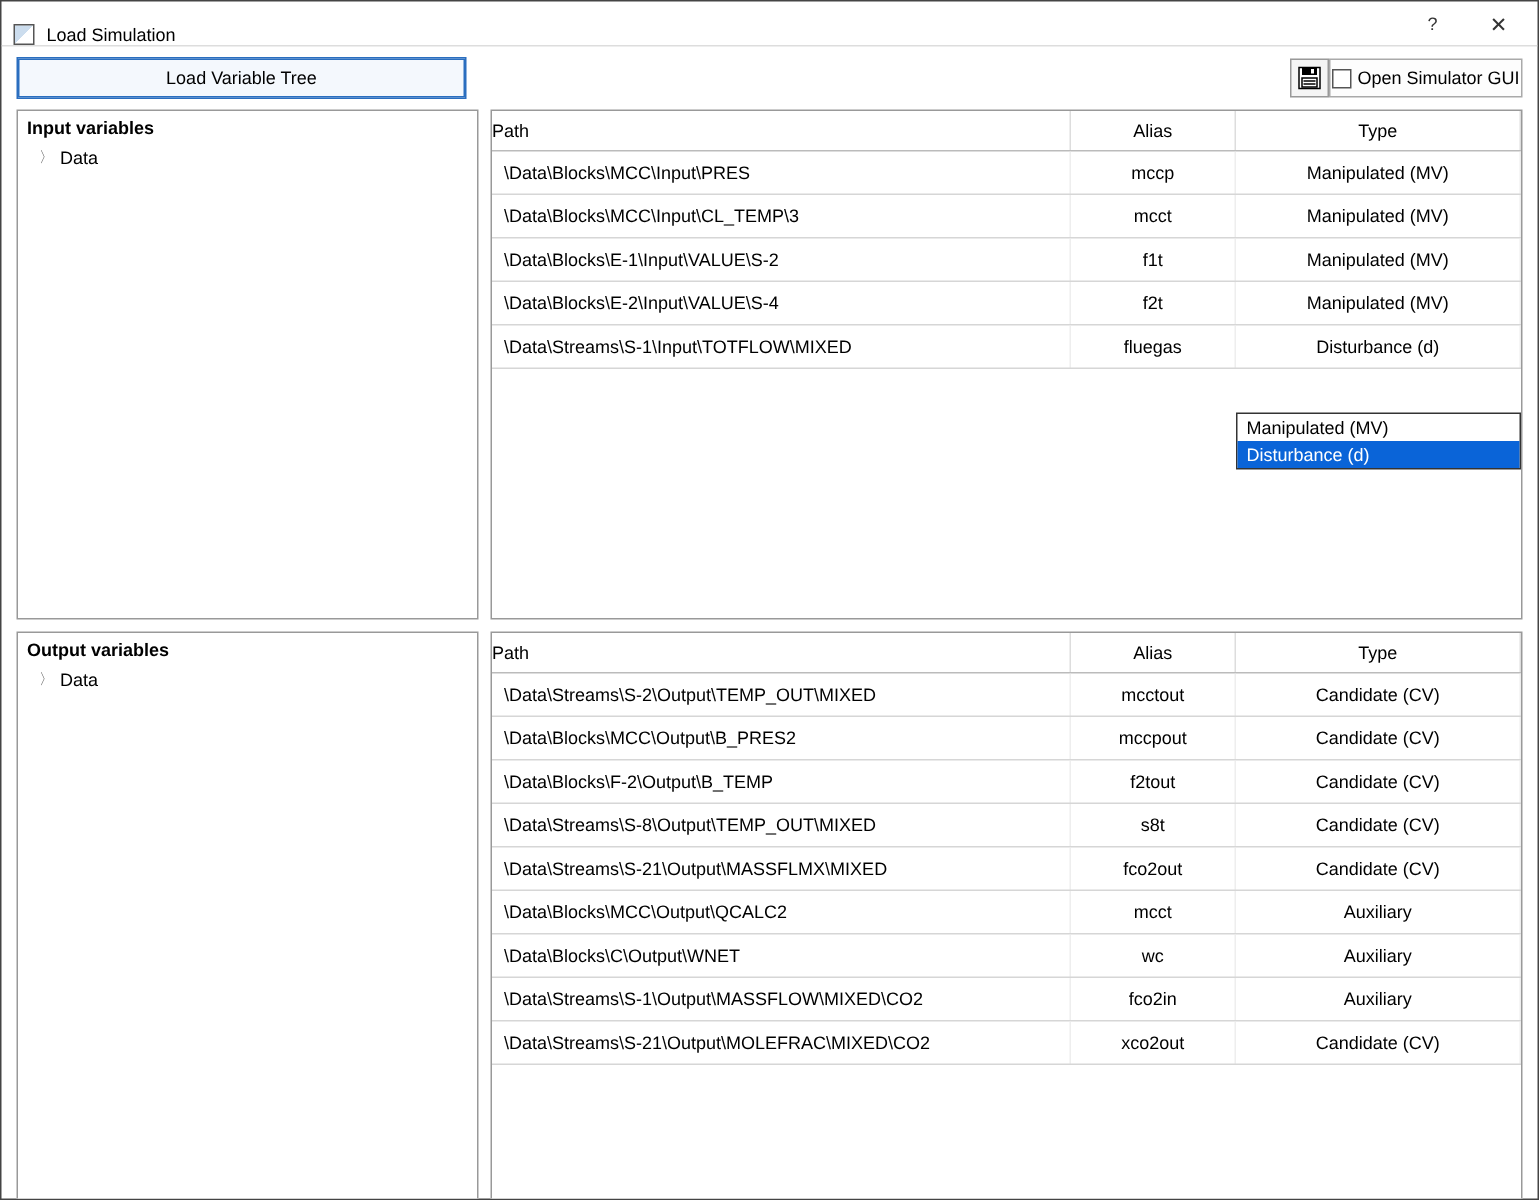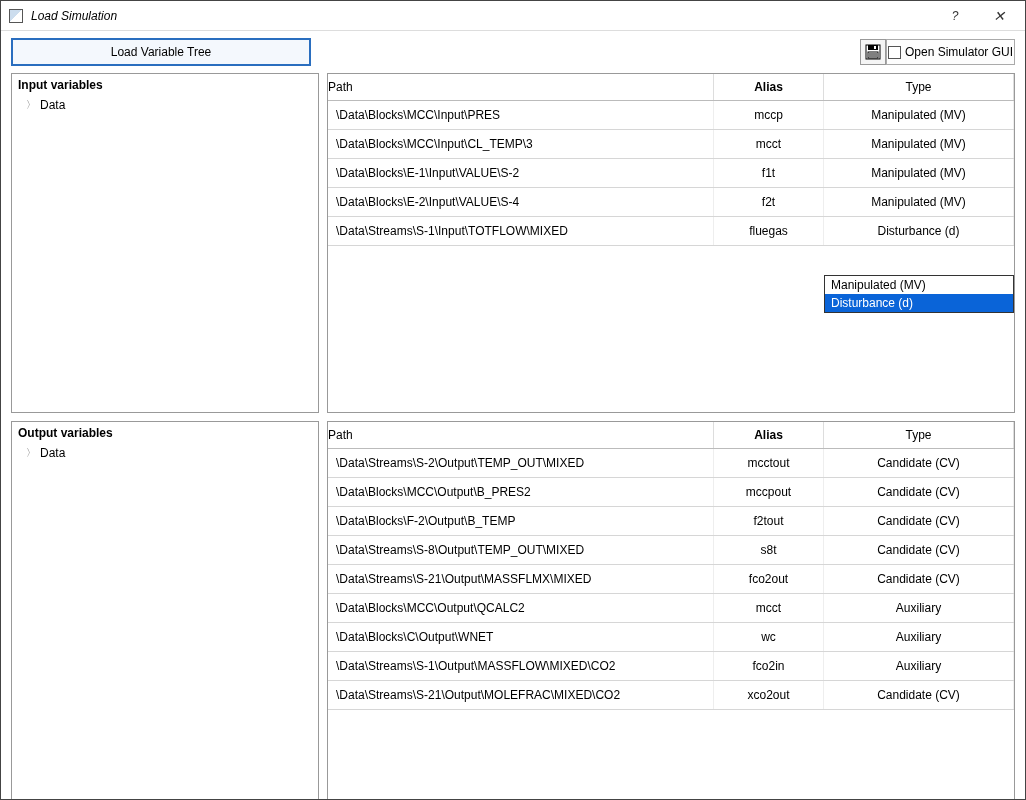--- a/index.html
+++ b/index.html
@@ -1,19 +1,19 @@
 <!DOCTYPE html>
 <html><head>
 <meta charset="utf-8">
 <style>
   * { box-sizing: border-box; margin: 0; padding: 0; font-family: "Segoe UI", Tahoma, sans-serif; font-size: 12px; }
   body { background: #fff; width: 1026px; height: 800px; border: 1px solid #444; overflow: hidden; }
 
   
-  .titlebar { height: 30px; display: flex; align-items: center; padding: 0 4px 0 8px; border-bottom: 1px solid #ddd; font-style: italic; }
+  .titlebar { height: 30px; display: flex; align-items: flex-end; padding: 0 4px 0 8px; border-bottom: 1px solid #ddd; }
   .app-icon { width: 14px; height: 14px; border: 1px solid #555; background: linear-gradient(135deg,#cde 50%,#fff 50%); margin-right: 8px; }
   .title-text { flex: 1; }
   .win-btn { width: 44px; height: 28px; display: flex; align-items: center; justify-content: center; color: #333; }
   .close-x { font-size: 14px; }
 
   
   .toolbar { height: 42px; display: flex; align-items: center; padding: 6px 10px; gap: 0; }
   .load-btn { flex: 0 0 300px; height: 28px; background: #f4f8fd; border: 1px solid #2a6ebf; outline: 1px solid #2a6ebf; outline-offset: -2px; display: flex; align-items: center; justify-content: center; }
   .spacer { flex: 1; }
   .save-btn { width: 26px; height: 26px; border: 1px solid #999; background: #f5f5f5; display: flex; align-items: center; justify-content: center; }
@@ -26,21 +26,21 @@
   .panel-title { font-weight: bold; padding: 4px 6px; }
   .tree-item { padding: 2px 6px 2px 14px; display: flex; align-items: center; gap: 4px; }
   .chevron { font-size: 10px; color: #666; }
 
   
   table { width: 100%; border-collapse: collapse; }
   th { background: #fff; border-bottom: 1px solid #bbb; border-right: 1px solid #ddd; font-weight: 400; text-align: center; height: 26px; }
   td { border-bottom: 1px solid #d6d6d6; border-right: 1px solid #eee; height: 29px; padding: 0 8px; }
   thead th:first-child, tbody td:first-child { text-align: left; }
   thead th:nth-child(1){ width: auto; }
-  thead th:nth-child(2){ width: 110px; font-weight: bold; }
+  thead th:nth-child(2){ width: 110px; }
   thead th:nth-child(3){ width: 190px; }
   td.center { text-align: center; }
 
   
   .combo-cell { position: relative; padding: 0; }
   .combo { position: absolute; inset: 1px; background: #e7f0fa; border: 1px solid #7a9ec5; display: flex; align-items: center; padding: 0 6px; }
   .combo .arrow { margin-left: auto; font-size: 8px; }
   .dropdown-list { position: absolute; top: 246px; right: 1px; width: 188px; background: #fff; border: 1px solid #333; z-index: 10; }
   .dropdown-item { padding: 2px 6px; }
   .dropdown-item.sel { background: #0a64d8; color: #fff; }

